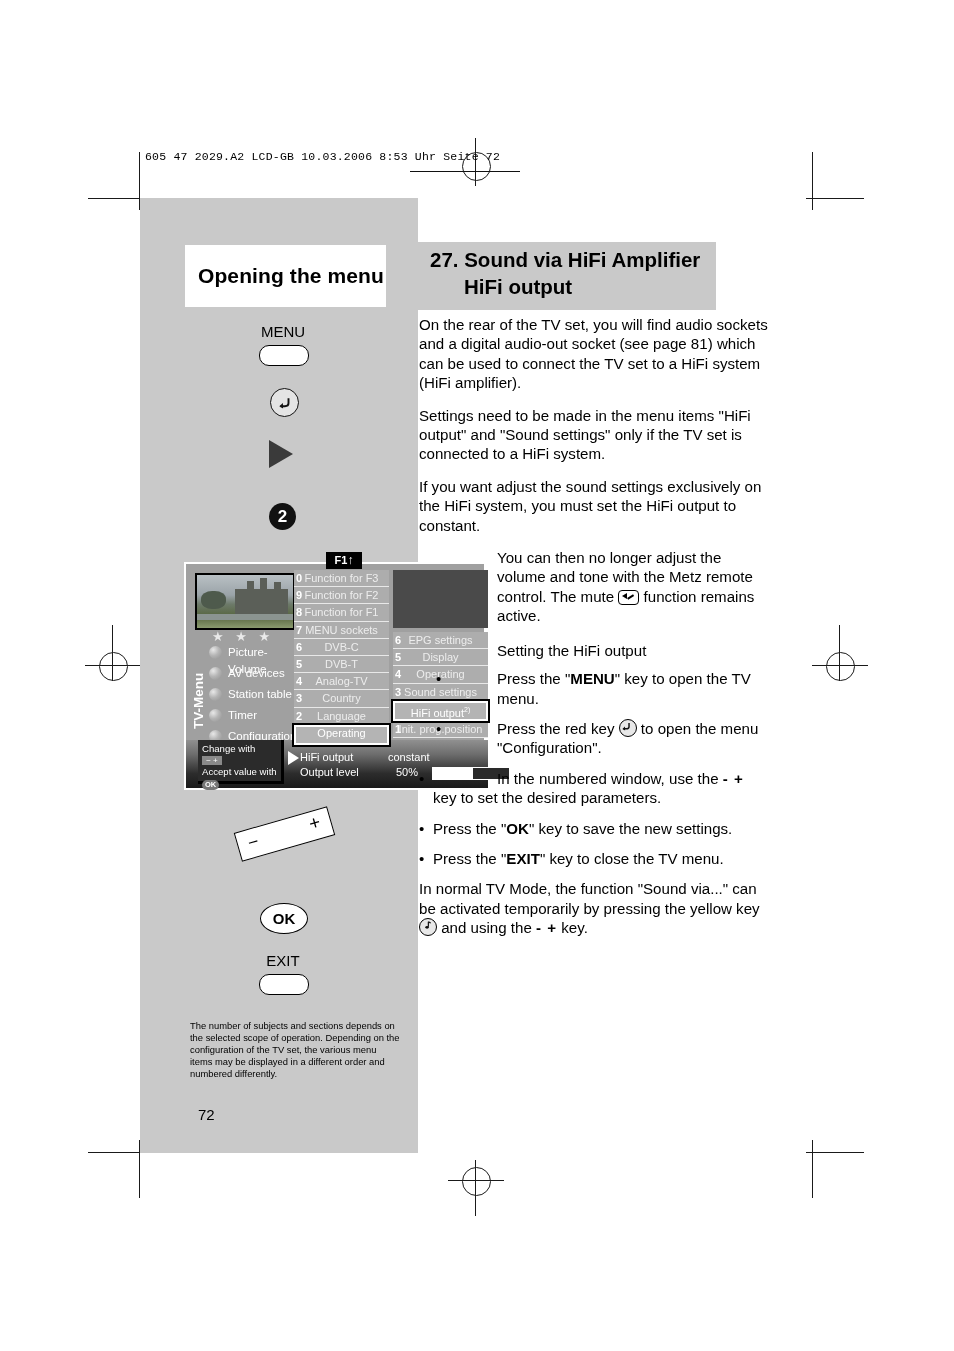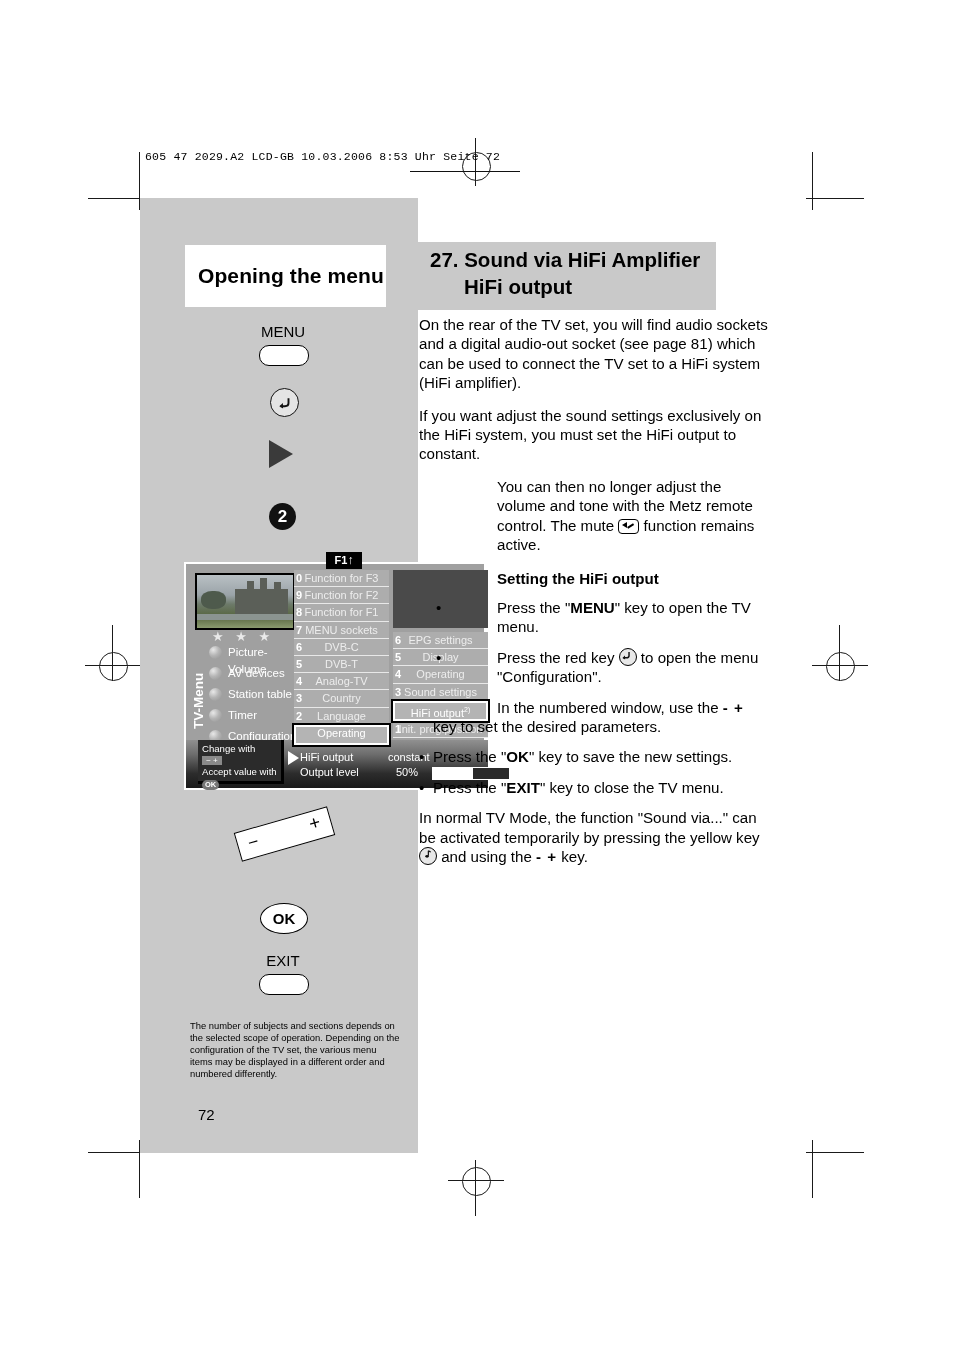--- a/index.html
+++ b/index.html
@@ -56,21 +56,21 @@
 
   
   #footnote{position:absolute;left:190px;top:1020px;width:210px;font-size:9.4px;line-height:12.1px;}
 
   
   #page-num{position:absolute;left:198px;top:1106px;font-size:15px;}
 
   
   #body-col{position:absolute;left:419px;top:315px;width:350px;}
   #body-col p{margin:0 0 13px 0;font-size:15.1px;line-height:19.4px;}
-  .sub-h{font-size:15.6px;font-weight:bold;margin:4px 0 9px 0 !important;}
+  .sub-h{font-size:15.6px;font-weight:normal;margin:4px 0 9px 0 !important;}
   .b{font-weight:bold;}
 
   .bullets{margin:0;padding:0;list-style:none;}
   .bullets li{font-size:15.1px;line-height:19.4px;margin-bottom:11px;position:relative;
      padding-left:14px;}
   .bullets li:before{content:"\2022";position:absolute;left:0;top:0;}
   .indent{margin-left:17px;}
 
   .tail{font-size:15.1px;line-height:19.4px;margin-top:4px;}
 
@@ -317,20 +317,21 @@
             </span>
         </div>
       </div>
     </div>
 
   </div>
 </div>
 
 <div id="body-col">
   <p>On the rear of the TV set, you will find audio sockets and a digital audio-out socket (see page 81) which can be used to connect the TV set to a HiFi system (HiFi amplifier).</p>
+  <p>Settings need to be made in the menu items "HiFi output" and "Sound settings" only if the TV set is connected to a HiFi system.</p>
   <p>If you want adjust the sound settings exclusively on the HiFi system, you must set the HiFi output to constant.</p>
 
   <div class="float-block"></div>
   <p style="margin-bottom:15px;">
     <span>You can then no longer adjust the volume and tone with the Metz remote control. The mute</span>
     <span class="ico ico-mute"></span>
     <span>function remains active.</span>
   </p>
 
   <p class="sub-h">Setting the HiFi output</p>

